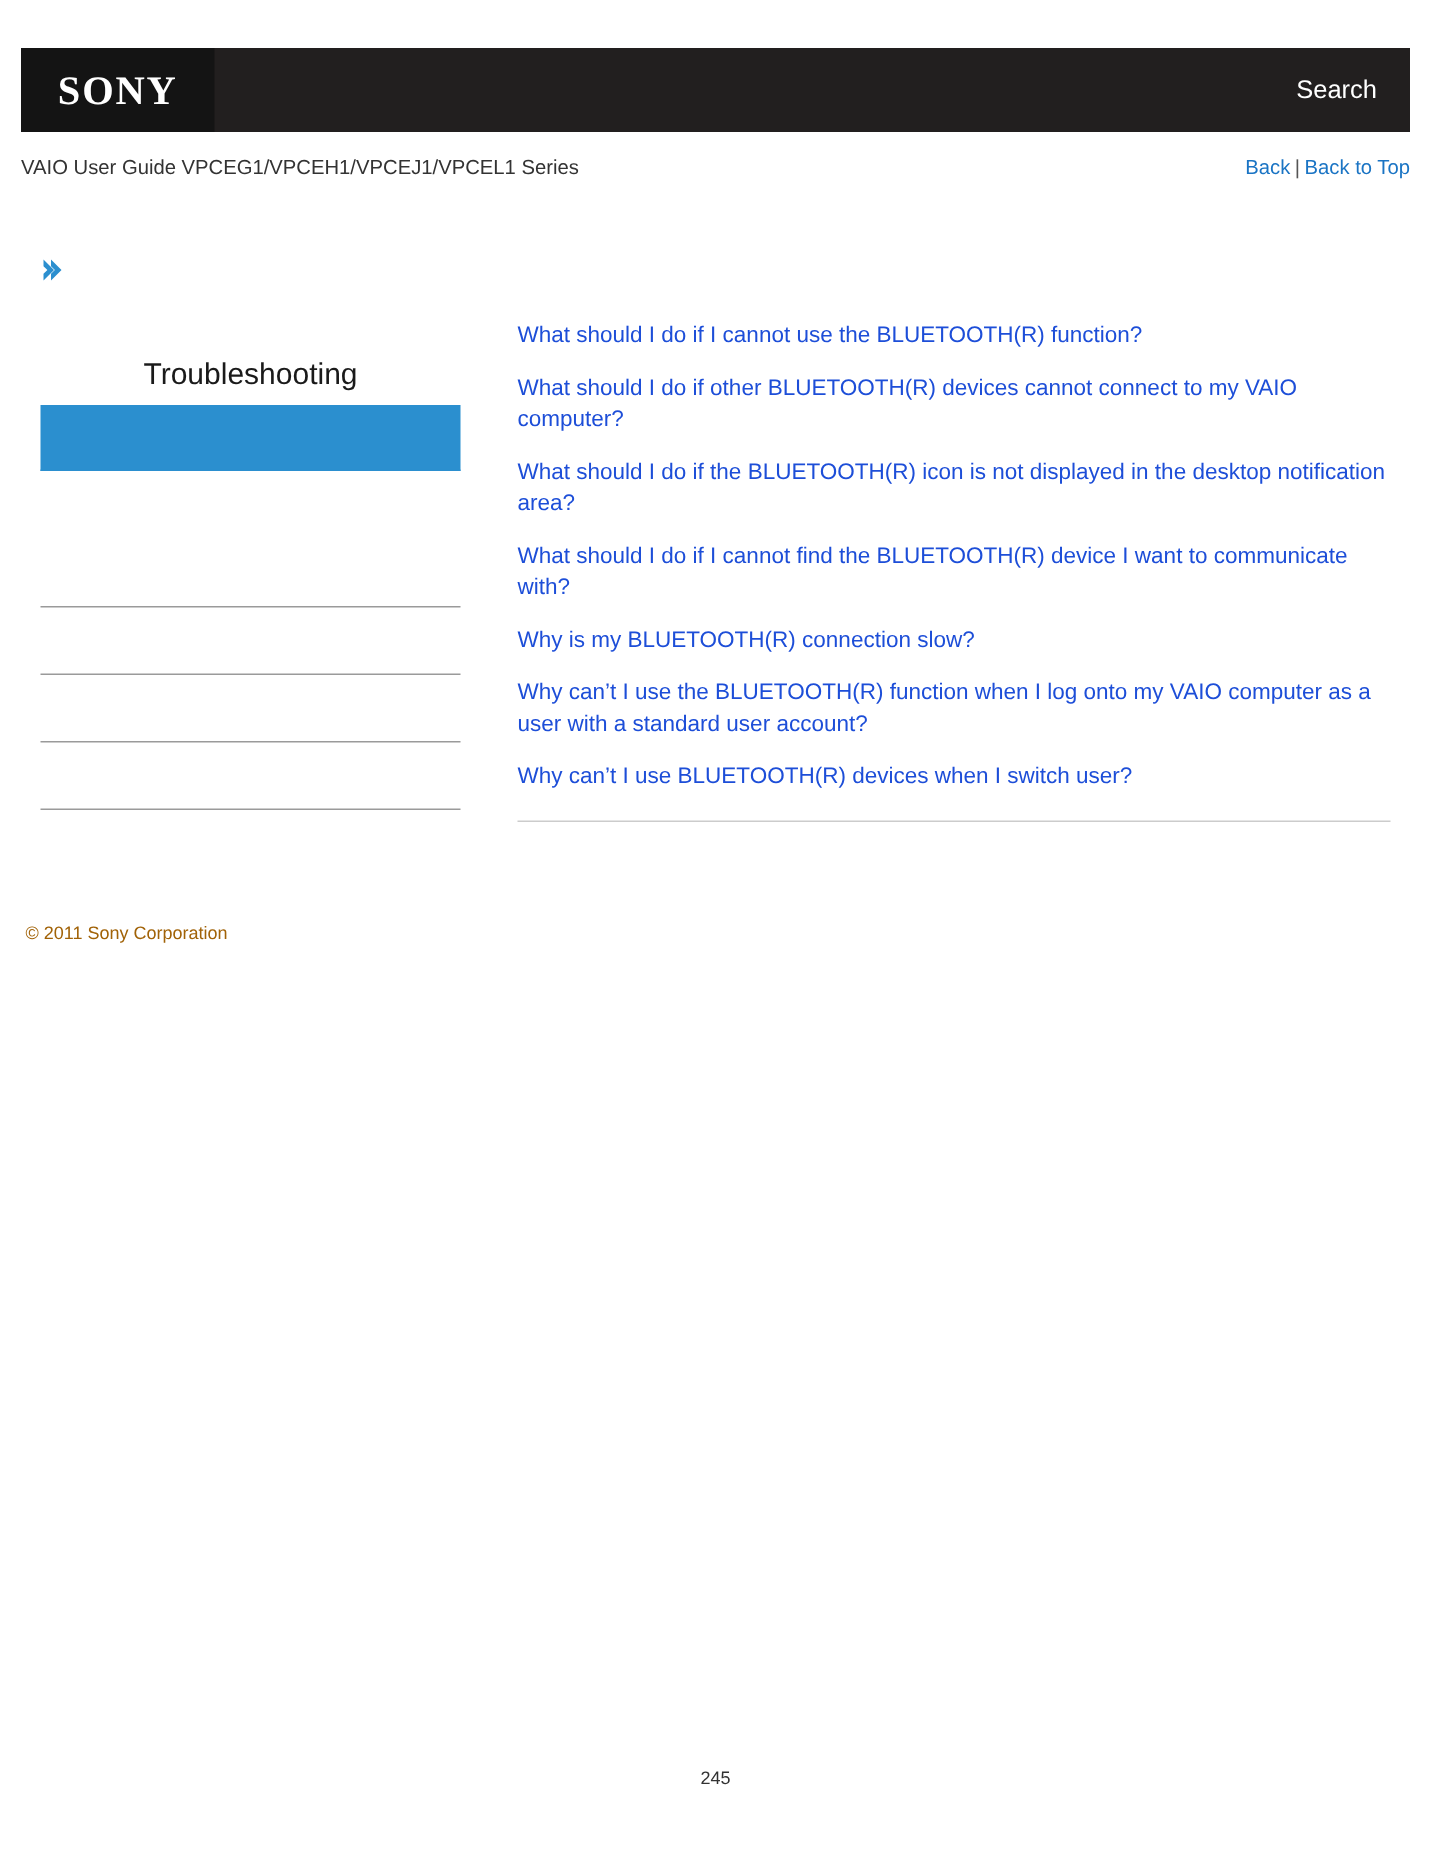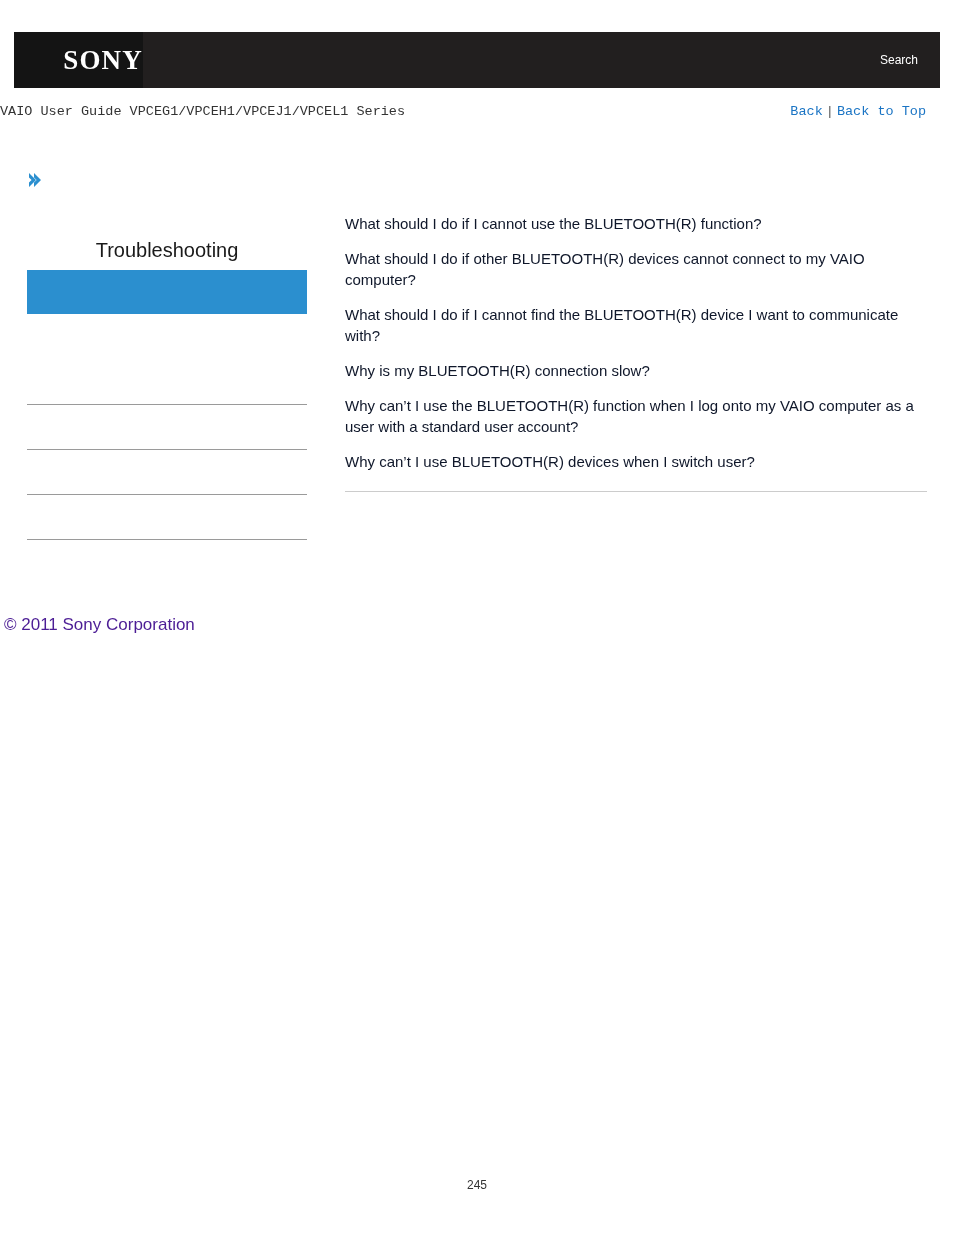--- a/index.html
+++ b/index.html
@@ -27,49 +27,48 @@
     display: flex;
     align-items: center;
     justify-content: space-between;
   }
   .logo-box {
     width: 129px;
     height: 56px;
     background: #141414;
     display: flex;
     align-items: center;
-    justify-content: flex-end;
+    justify-content: center;
   }
   .logo-text {
     color: #ffffff;
     font-family: "Liberation Serif", serif;
     font-weight: bold;
     font-size: 27px;
     letter-spacing: 1.2px;
   }
   .search-link {
     color: #ffffff;
-    font-size: 12px;
+    font-size: 17px;
     margin-right: 22px;
     cursor: pointer;
     font-weight: 400;
   }
 
   
   .crumb-row {
     position: absolute;
-    left: 0;
+    left: 14px;
     top: 100px;
     width: 926px;
     height: 22px;
     display: flex;
     align-items: center;
     justify-content: space-between;
     font-size: 13.5px;
-    font-family: Liberation Mono, monospace;
   }
   .crumb-title {
     color: #333333;
   }
   .crumb-nav {
     color: #333333;
     font-size: 13.5px;
     white-space: nowrap;
   }
   .crumb-nav a {
@@ -131,42 +130,42 @@
   }
 
   
   .main {
     position: absolute;
     left: 345px;
     top: 213px;
     width: 582px;
   }
   .link-item {
-    color: #0f172a;
+    color: #1d4ed8;
     font-size: 15px;
     line-height: 21px;
     margin-bottom: 14px;
     cursor: pointer;
     text-decoration: none;
     display: block;
   }
   .content-rule {
     border: none;
     border-top: 1px solid #cccccc;
     margin: 19px 0 0 0;
     width: 582px;
   }
 
   
   .copyright {
     position: absolute;
-    left: 4px;
+    left: 17px;
     top: 615px;
-    font-size: 17px;
-    color: #4c1d95;
+    font-size: 12px;
+    color: #a16207;
   }
   .page-number {
     position: absolute;
     left: 0;
     top: 1178px;
     width: 954px;
     text-align: center;
     font-size: 12px;
     color: #333333;
   }
@@ -217,20 +216,21 @@
     </div>
     <div class="nav-item blank">
       <span></span>
     </div>
   </div>
 </div>
 
 <div class="main">
   <a class="link-item">What should I do if I cannot use the BLUETOOTH(R) function?</a>
   <a class="link-item">What should I do if other BLUETOOTH(R) devices cannot connect to my VAIO computer?</a>
+  <a class="link-item">What should I do if the BLUETOOTH(R) icon is not displayed in the desktop notification area?</a>
   <a class="link-item">What should I do if I cannot find the BLUETOOTH(R) device I want to communicate with?</a>
   <a class="link-item">Why is my BLUETOOTH(R) connection slow?</a>
   <a class="link-item">Why can’t I use the BLUETOOTH(R) function when I log onto my VAIO computer as a user with a standard user account?</a>
   <a class="link-item">Why can’t I use BLUETOOTH(R) devices when I switch user?</a>
   <hr class="content-rule">
 </div>
 
 <div class="copyright">© 2011 Sony Corporation</div>
 <div class="page-number">245</div>
 

